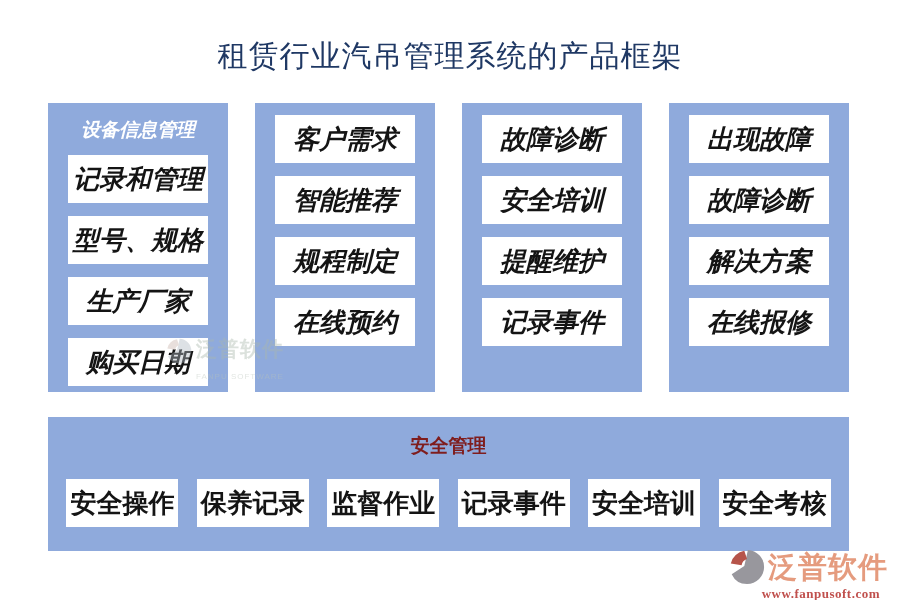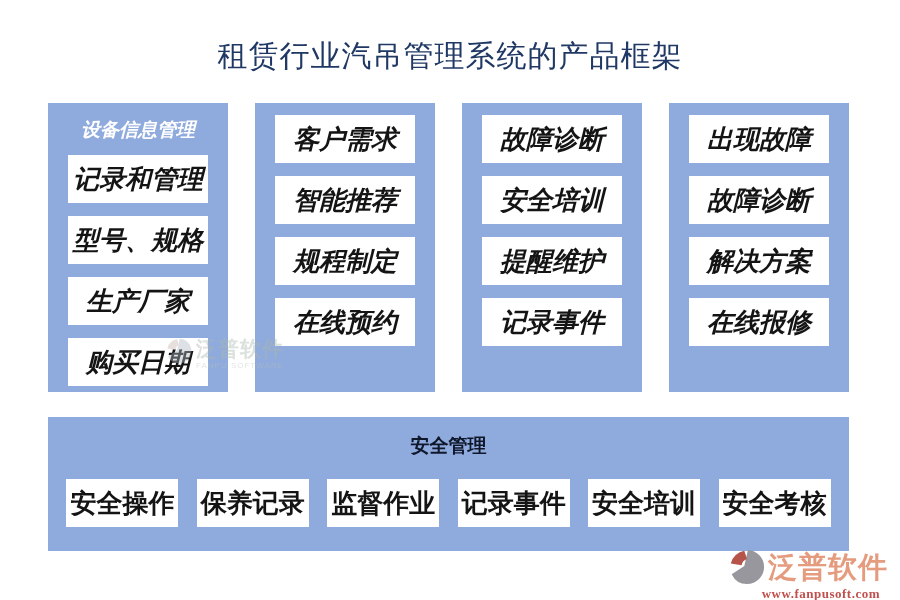--- a/index.html
+++ b/index.html
@@ -41,34 +41,34 @@
     margin-bottom:13px;white-space:nowrap;flex:none;
   }
   .column .card:last-child{margin-bottom:0;}
 
   .safety{
     position:absolute;left:48px;top:417px;width:801px;height:134px;
     background:var(--panel-blue);
   }
   .safety-header{
     margin-top:14px;height:30px;line-height:30px;text-align:center;
-    color:#0f172a;font-size:19px;font-weight:bold;
+    color:#7f1d1d;font-size:19px;font-weight:bold;
   }
   .safety-items{
     margin-top:18px;display:flex;justify-content:space-evenly;
   }
   .safety-items .card{width:112px;margin-bottom:0;}
 
   .faded-watermark{
     position:absolute;left:166px;top:338px;display:flex;align-items:flex-start;
     gap:4px;opacity:0.42;pointer-events:none;
   }
   .faded-watermark .fw-text{display:flex;flex-direction:column;line-height:1;}
   .fw-brand{font-size:21px;font-weight:bold;color:#aab8ad;letter-spacing:1px;}
-  .fw-caps{font-size:8px;color:#b9c3ba;letter-spacing:1px;margin-top:3px;}
+  .fw-caps{font-size:8px;color:#b9c3ba;letter-spacing:1px;margin-top:14px;}
 
   .logo{
     position:absolute;right:12px;top:549px;
     display:flex;flex-direction:column;align-items:flex-end;line-height:1;
   }
   .logo-row{display:flex;align-items:center;gap:3px;}
   .logo-brand{
     font-size:29px;font-weight:bold;color:var(--logo-brand);letter-spacing:1px;
     white-space:nowrap;
   }

